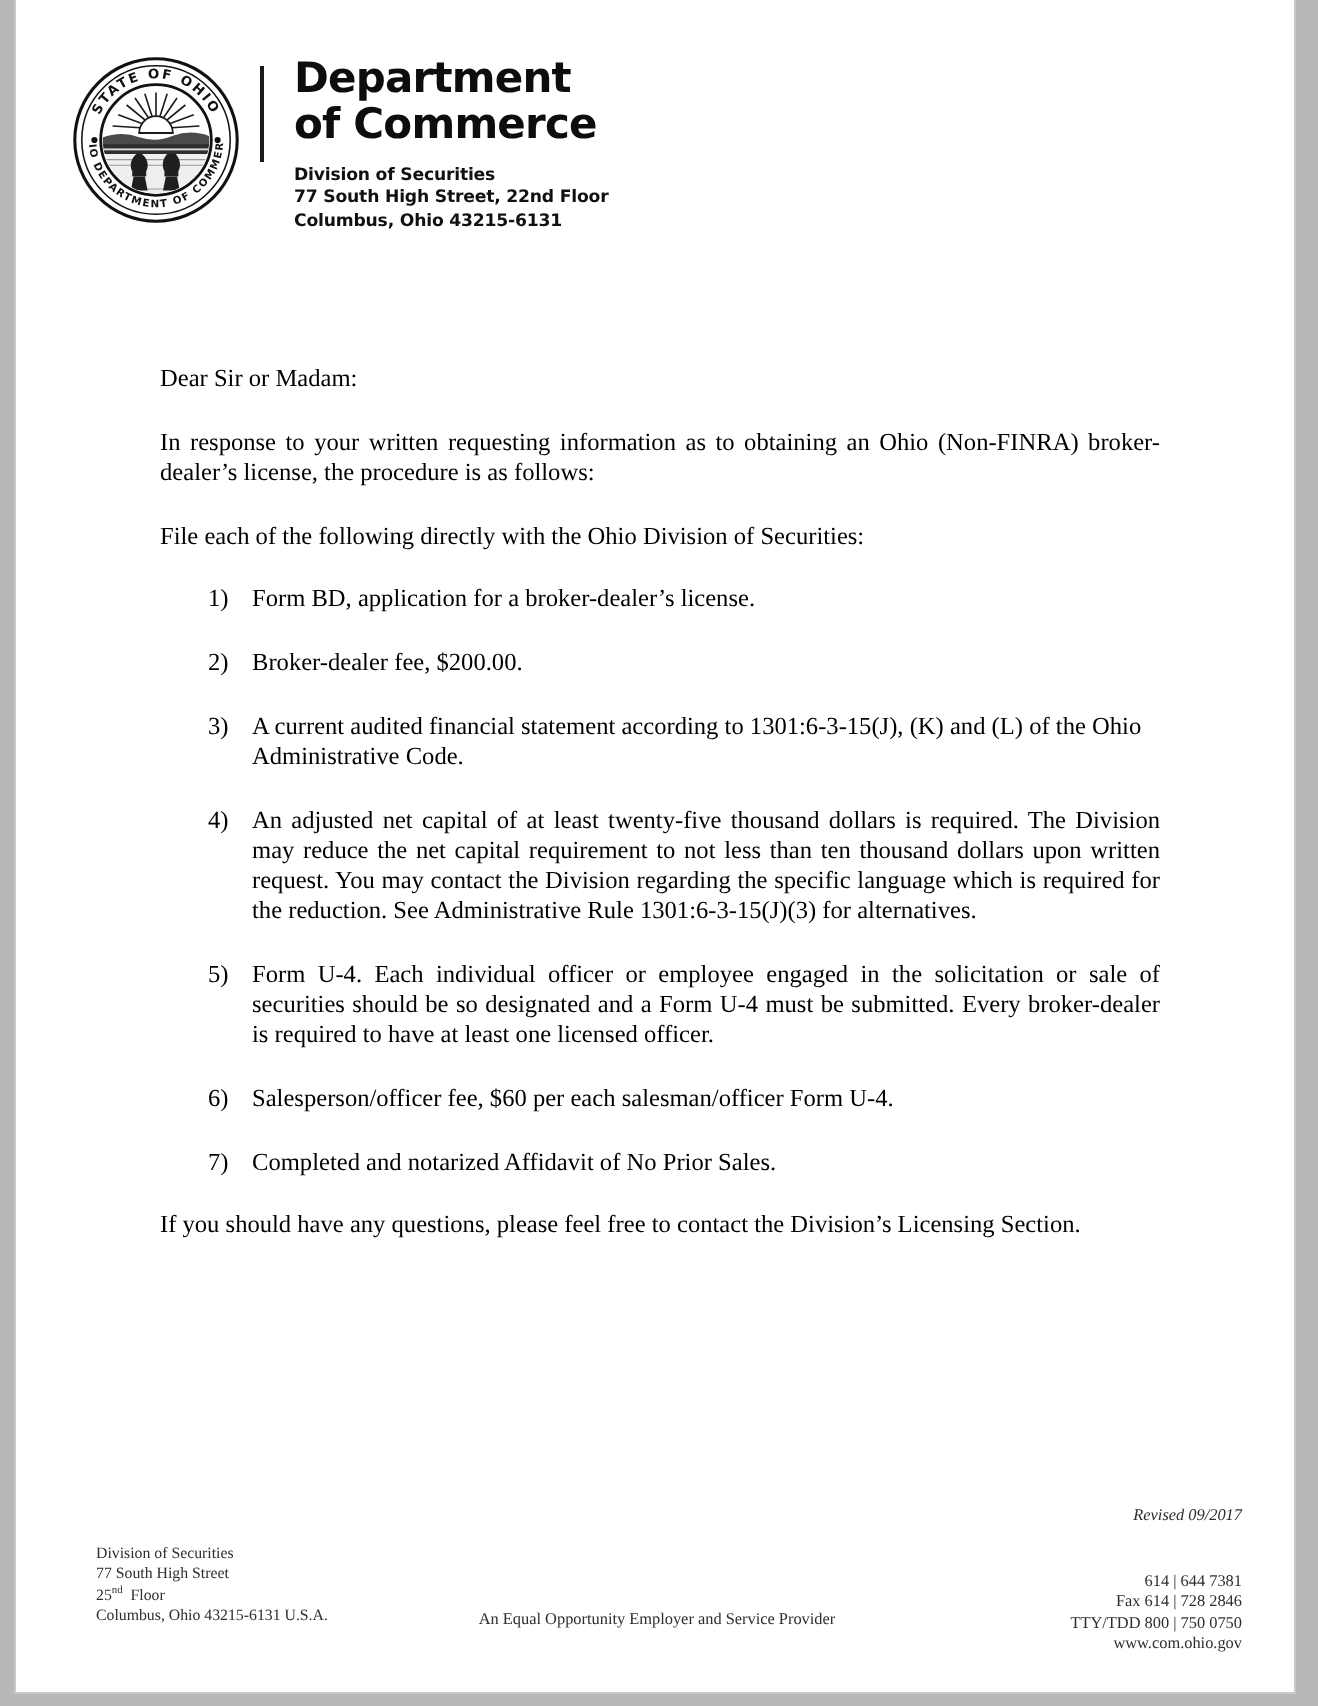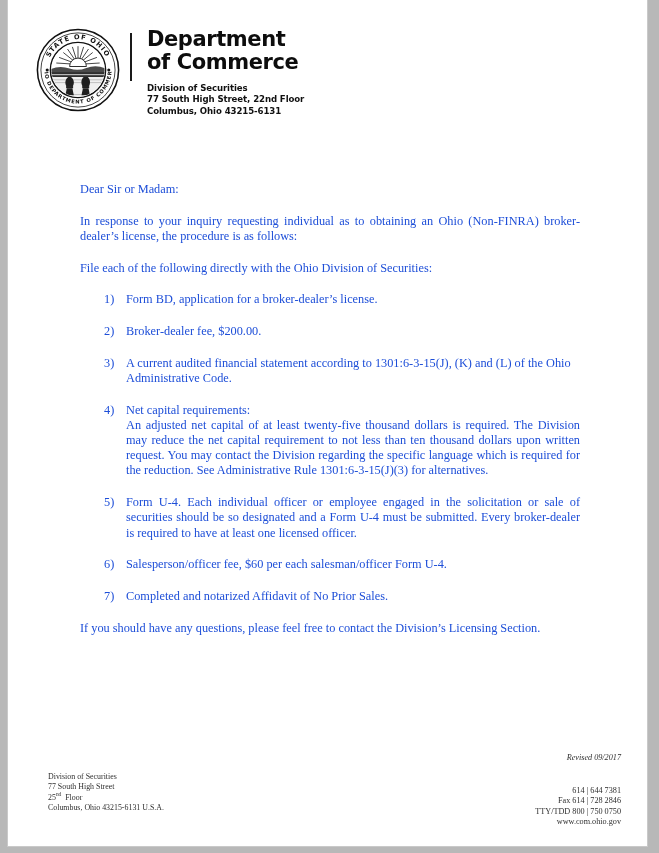--- a/index.html
+++ b/index.html
@@ -82,21 +82,21 @@
 
   
   #letter-body {
     position: absolute;
     left: 72px;
     top: 182px;
     width: 500px;
     font-family: "Liberation Serif", serif;
     font-size: 12.3px;
     line-height: 15.2px;
-    color: #1d4ed8;
+    color: #000000;
   }
   .para {
     margin: 0 0 16.5px 0;
   }
   .para.just { text-align: justify; }
 
   
   #steps {
     margin: 0 0 0 0;
     padding: 0;
@@ -252,40 +252,39 @@
         <div>77 South High Street, 22nd Floor</div>
         <div>Columbus, Ohio 43215-6131</div>
       </div>
     </div>
   </div>
 
   <div id="letter-body">
 
     <p class="para">Dear Sir or Madam:</p>
 
-    <p class="para just">In response to your inquiry requesting individual as to obtaining an Ohio (Non-FINRA) broker-dealer’s license, the procedure is as follows:</p>
+    <p class="para just">In response to your written requesting information as to obtaining an Ohio (Non-FINRA) broker-dealer’s license, the procedure is as follows:</p>
 
     <p class="para">File each of the following directly with the Ohio Division of Securities:</p>
 
     <ol id="steps">
       <li>
         <span class="num">1)</span>
         <span class="txt">Form BD, application for a broker-dealer’s license.</span>
       </li>
       <li>
         <span class="num">2)</span>
         <span class="txt">Broker-dealer fee, $200.00.</span>
       </li>
       <li>
         <span class="num">3)</span>
         <span class="txt">A current audited financial statement according to 1301:6-3-15(J), (K) and (L) of the Ohio Administrative Code.</span>
       </li>
       <li>
         <span class="num">4)</span>
-        <span class="txt">Net capital requirements:</span>
         <span class="sub">An adjusted net capital of at least twenty-five thousand dollars is required. The Division may reduce the net capital requirement to not less than ten thousand dollars upon written request. You may contact the Division regarding the specific language which is required for the reduction. See Administrative Rule 1301:6-3-15(J)(3) for alternatives.</span>
       </li>
       <li class="justified">
         <span class="num">5)</span>
         <span class="txt">Form U-4. Each individual officer or employee engaged in the solicitation or sale of securities should be so designated and a Form U-4 must be submitted. Every broker-dealer is required to have at least one licensed officer.</span>
       </li>
       <li>
         <span class="num">6)</span>
         <span class="txt">Salesperson/officer fee, $60 per each salesman/officer Form U-4.</span>
       </li>
@@ -300,20 +299,21 @@
 
   <div id="footer">
 
     <div id="footer-left">
       <div>Division of Securities</div>
       <div>77 South High Street</div>
       <div><span>25</span><sup>nd</sup>&nbsp; <span>Floor</span></div>
       <div>Columbus, Ohio 43215-6131 U.S.A.</div>
     </div>
 
+    <div id="footer-center">An Equal Opportunity Employer and Service Provider</div>
 
     <div id="footer-right">
       <div class="revised">Revised 09/2017</div>
       <div>614  |  644 7381</div>
       <div>Fax 614  |  728 2846</div>
       <div>TTY/TDD 800  |  750 0750</div>
       <div>www.com.ohio.gov</div>
     </div>
   </div>
 

